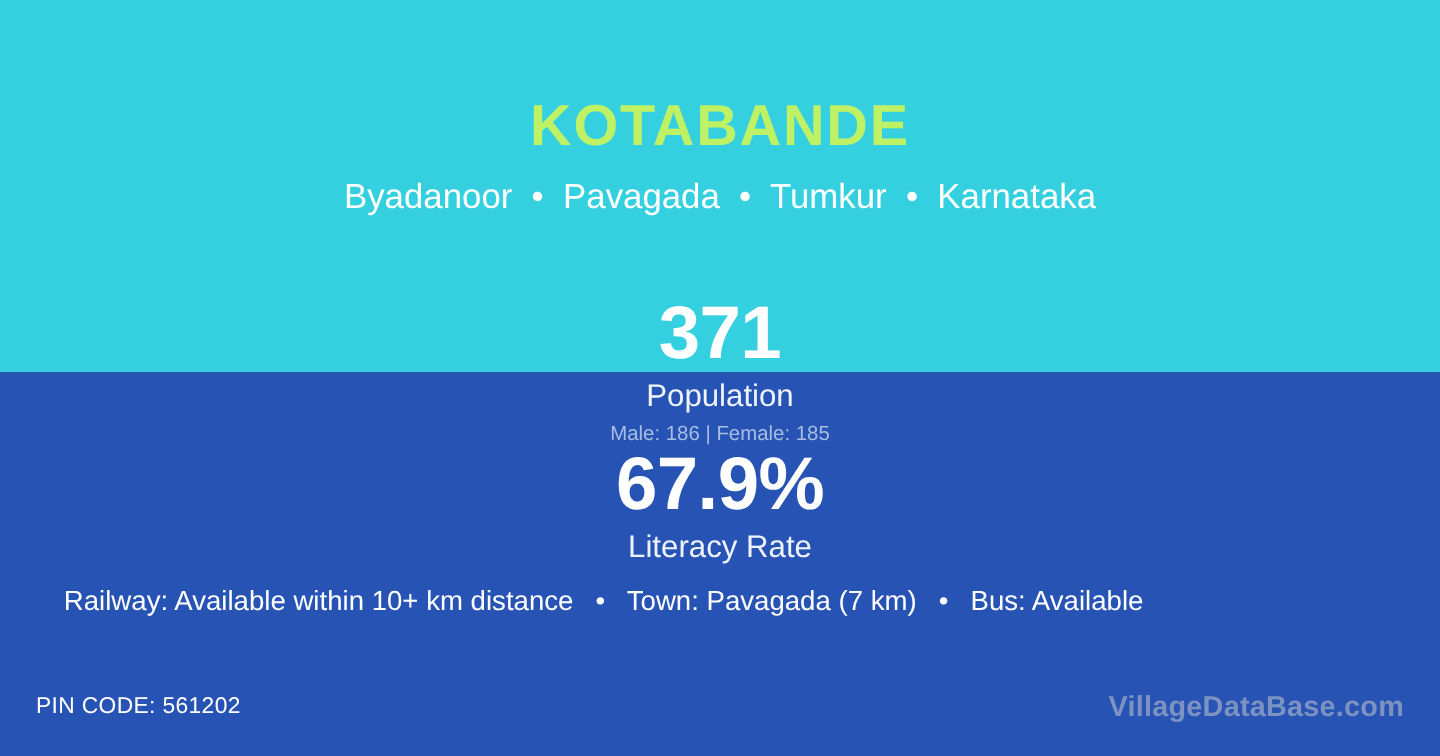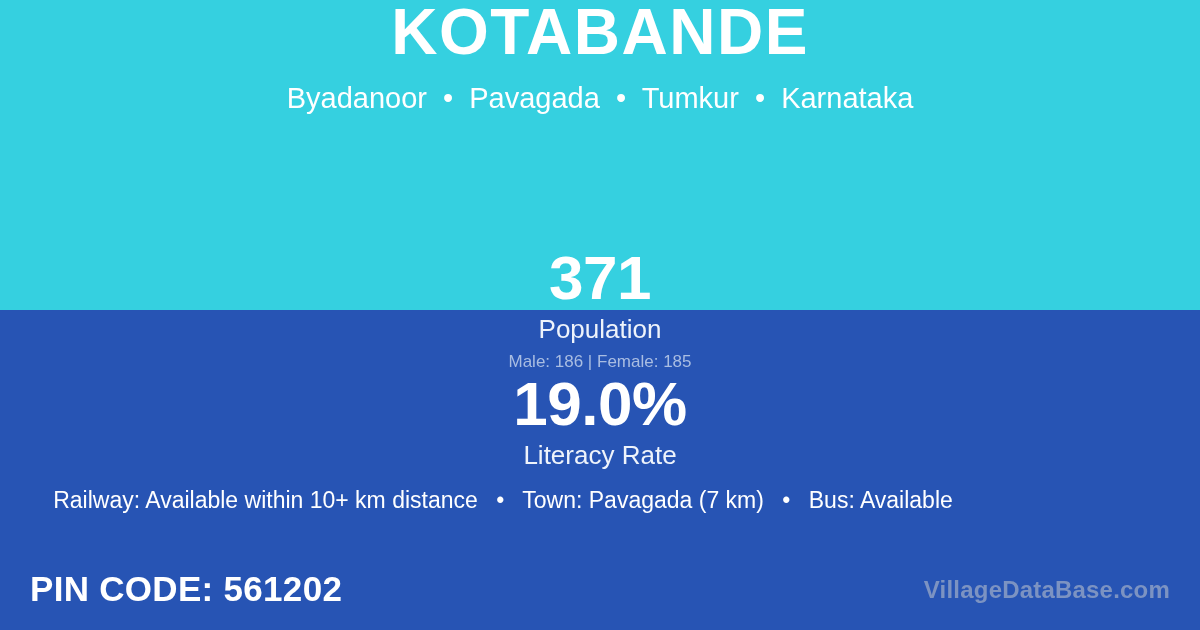--- a/index.html
+++ b/index.html
@@ -32,25 +32,26 @@
   
   .hero {
     position: absolute;
     left: 0;
     top: 0;
     width: 1200px;
     text-align: center;
   }
   .village-title {
     margin: 0;
-    font-size: 64px;
+    padding-top: 82px;
+    font-size: 48px;
     line-height: 1;
     font-weight: bold;
     letter-spacing: 1.5px;
-    color: #ffffff;
+    color: #bef264;
     font-family: "Liberation Sans", sans-serif;
   }
   .village-subtitle {
     margin: 0;
     padding-top: 20px;
     font-size: 29px;
     line-height: 1;
     font-weight: normal;
     color: #ffffff;
     font-family: "Liberation Sans", sans-serif;
@@ -114,23 +115,23 @@
     position: absolute;
     left: 0;
     top: 572px;
     width: 1200px;
     height: 58px;
   }
   .pin-code {
     position: absolute;
     left: 30px;
     top: 0;
-    font-size: 35px;
+    font-size: 19px;
     line-height: 34px;
-    font-weight: bold;
+    font-weight: normal;
     color: #ffffff;
     letter-spacing: 0.3px;
   }
   .brand {
     position: absolute;
     right: 30px;
     top: 2px;
     font-size: 24px;
     line-height: 32px;
     font-weight: bold;
@@ -158,21 +159,21 @@
     </div>
   </div>
 
   <div class="stats-row">
     <div class="stat-col">
       <div class="stat-value">371</div>
       <div class="stat-label">Population</div>
       <div class="stat-sub">Male: 186 | Female: 185</div>
     </div>
     <div class="stat-col">
-      <div class="stat-value">19.0%</div>
+      <div class="stat-value">67.9%</div>
       <div class="stat-label">Literacy Rate</div>
     </div>
   </div>
 
   <div class="infra-row">
     <span>Railway: Available within 10+ km distance</span>
     <span class="infra-sep">•</span>
     <span>Town: Pavagada (7 km)</span>
     <span class="infra-sep">•</span>
     <span>Bus: Available</span>

